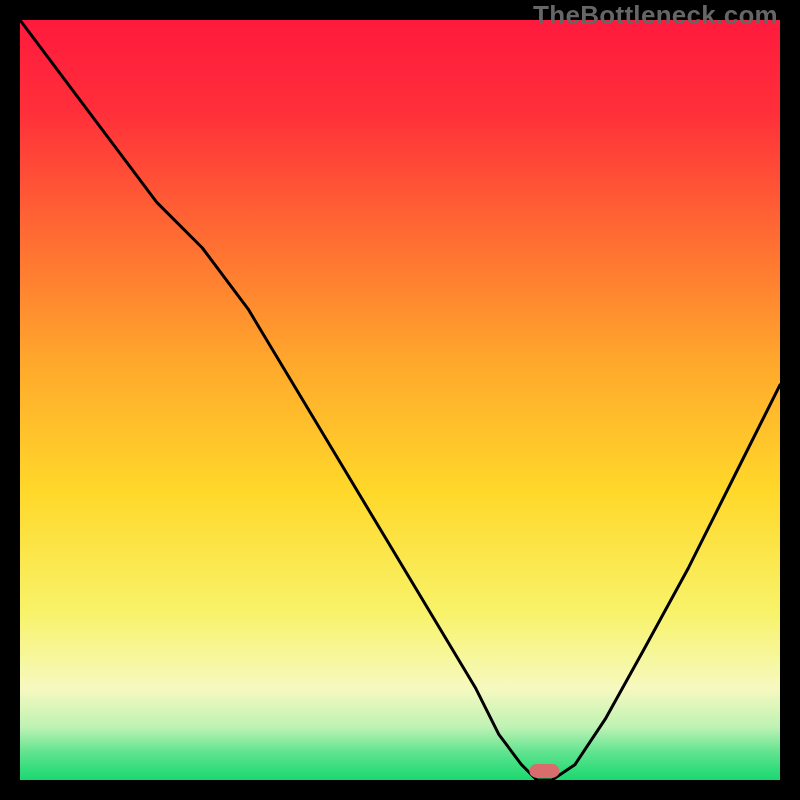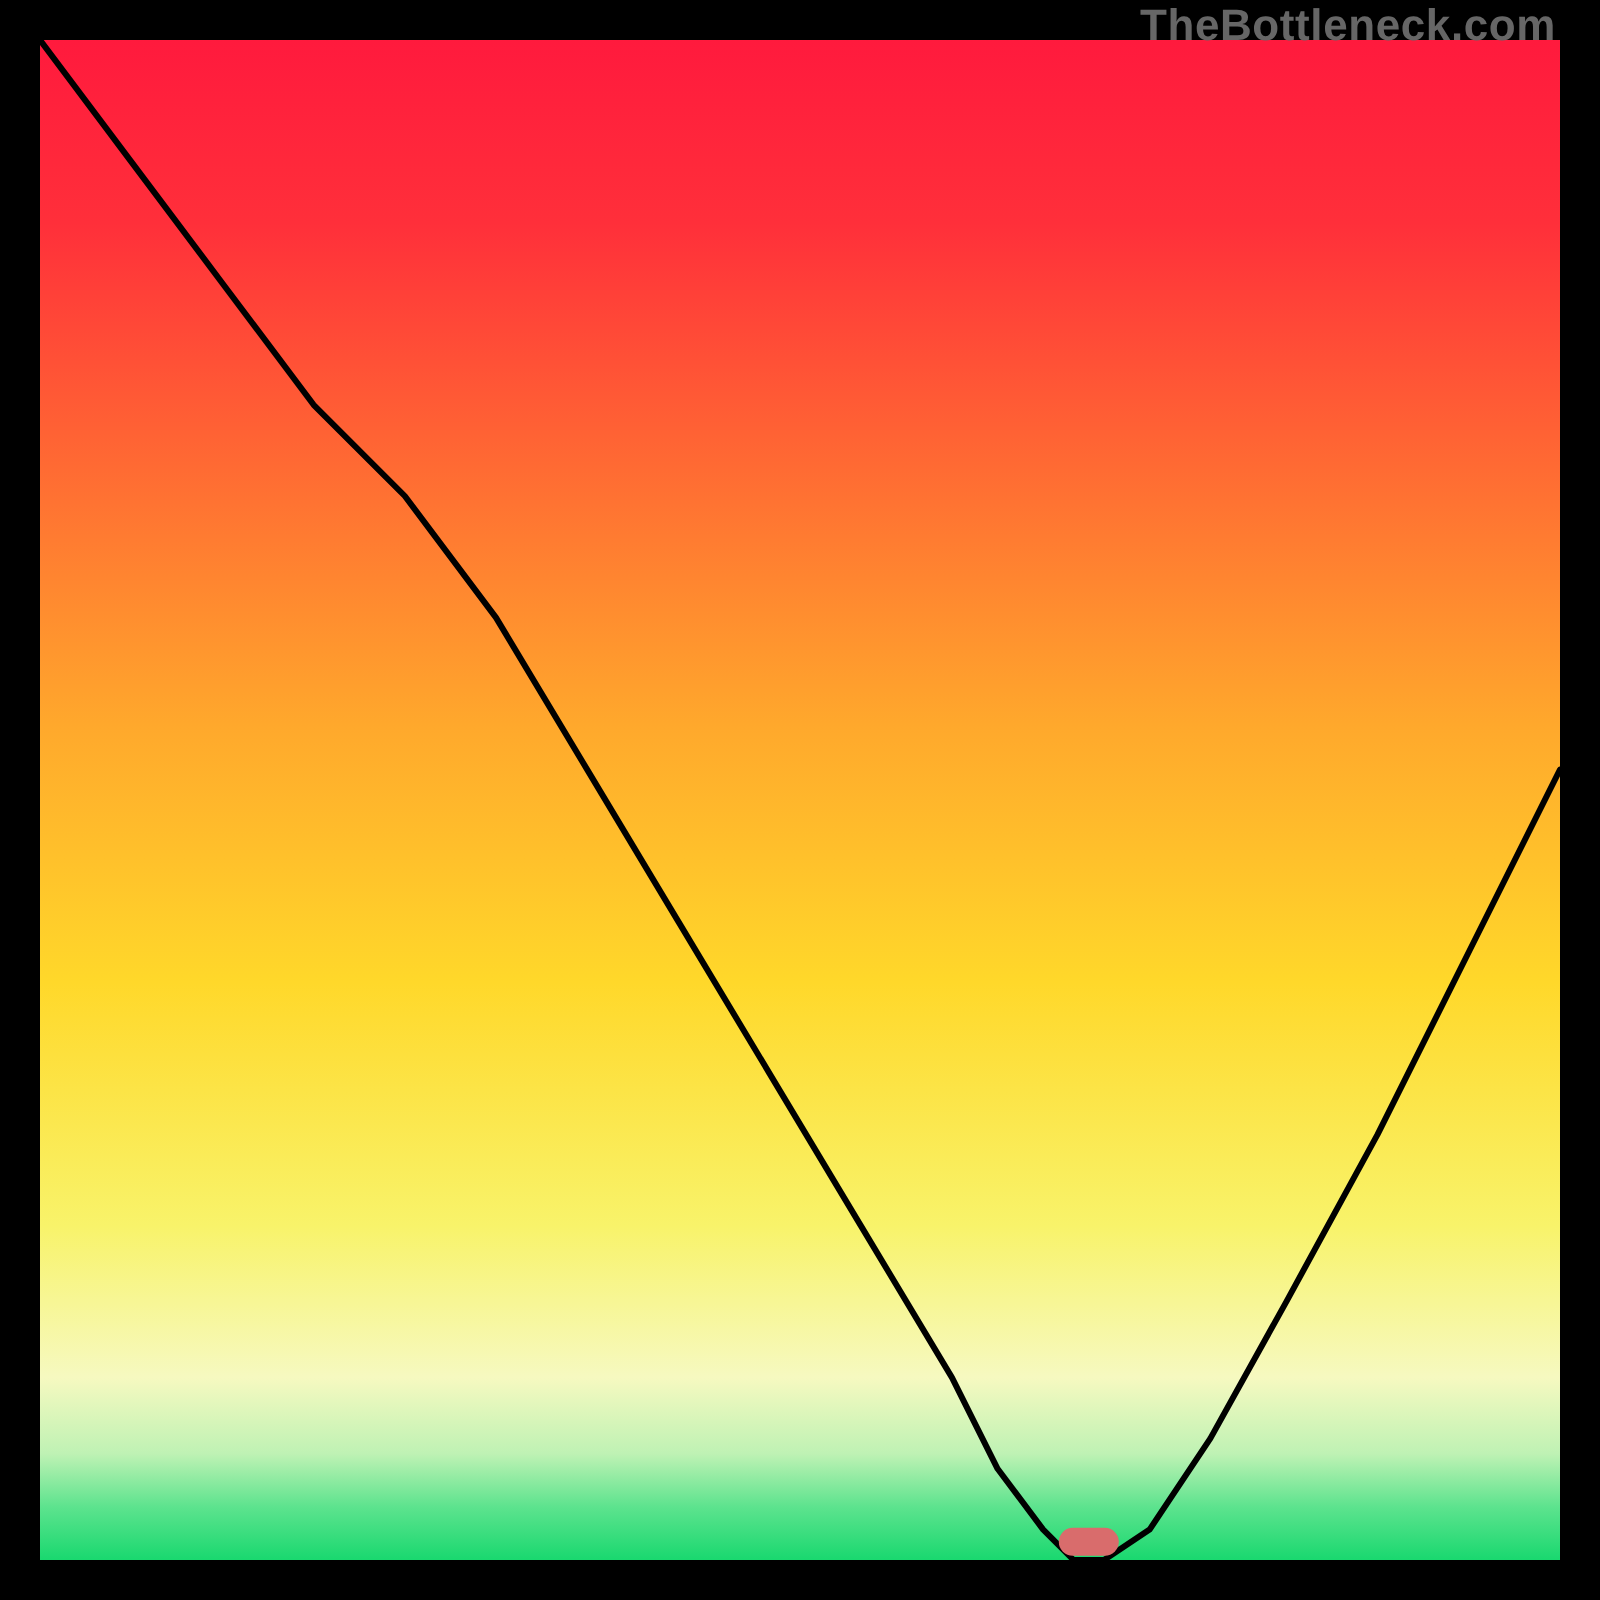--- a/index.html
+++ b/index.html
@@ -22,21 +22,21 @@
     top: 20px;
     width: 760px;
     height: 760px;
     overflow: hidden;
   }
   .watermark {
     position: absolute;
     top: 0px;
     right: 22px;
     color: #666;
-    font-size: 22px;
+    font-size: 26px;
     font-weight: 600;
     letter-spacing: 0.3px;
     z-index: 5;
     user-select: none;
   }
   svg { display: block; }
 </style>
 </head>
 <body>
 

